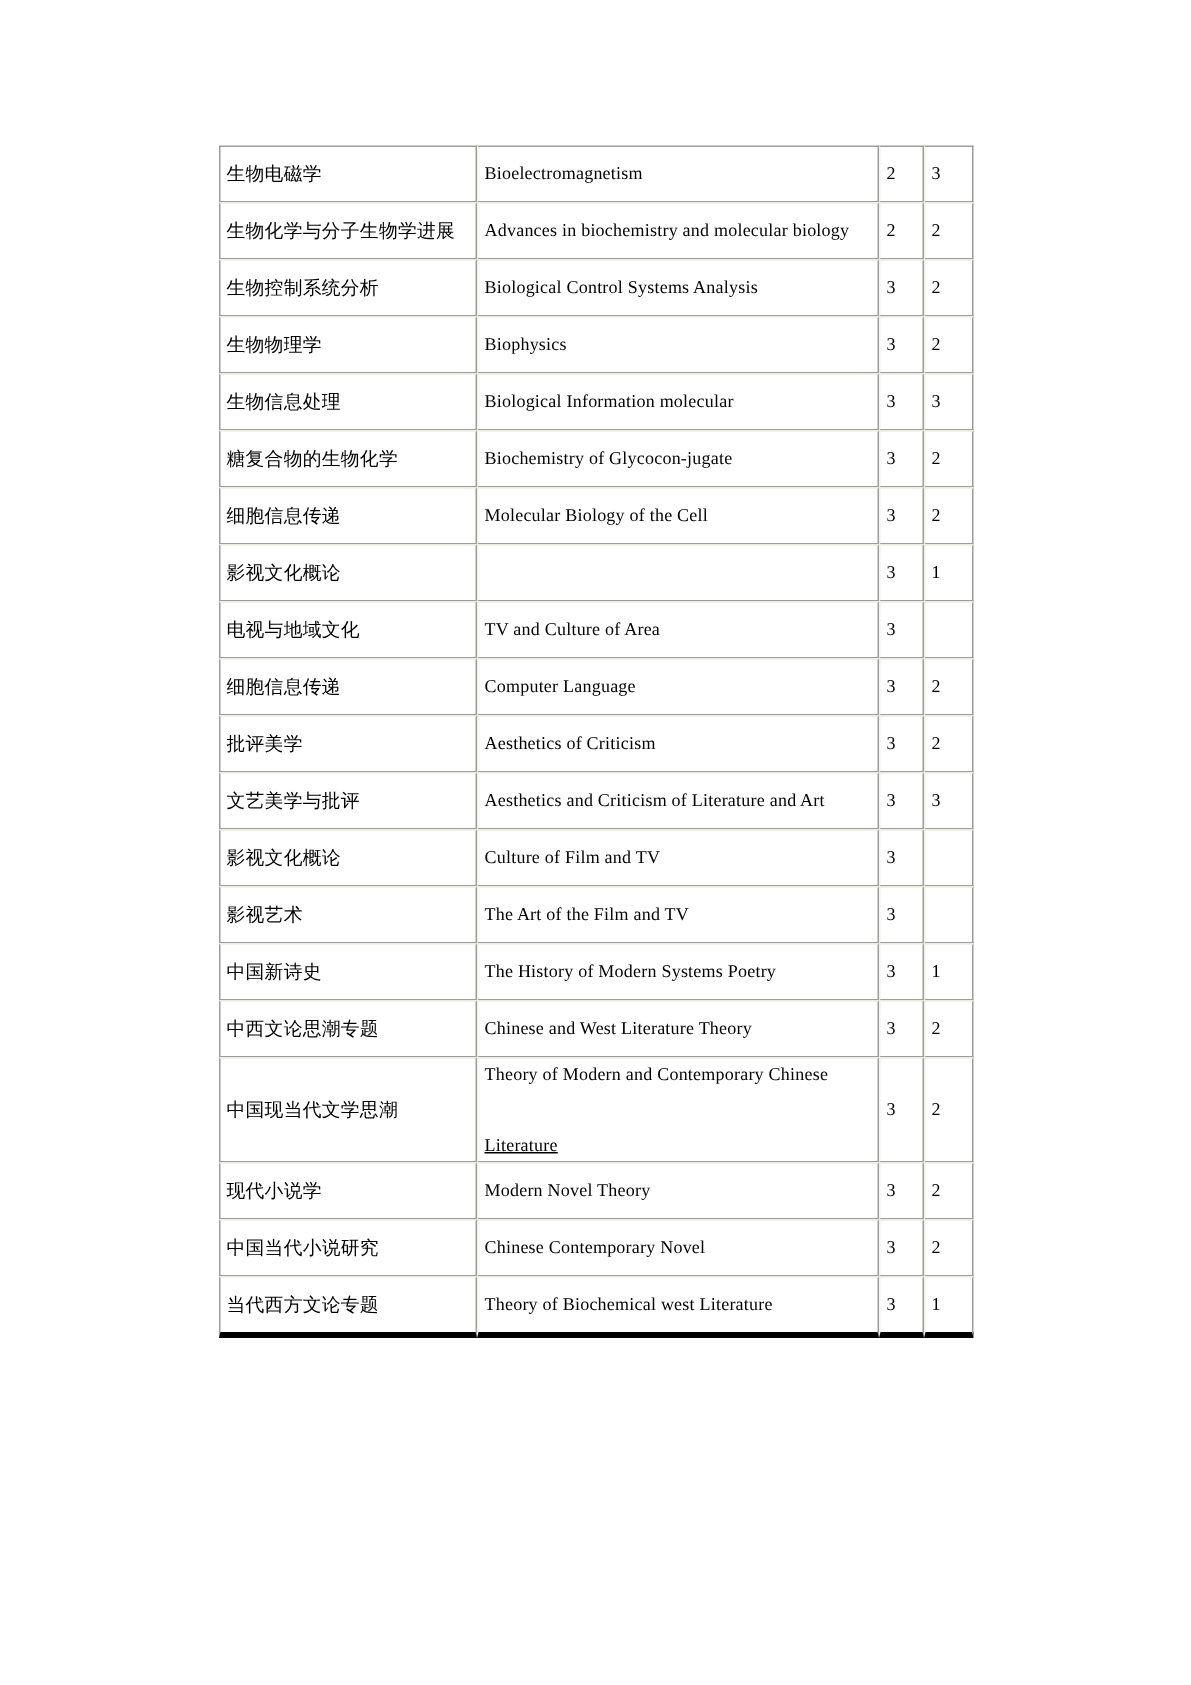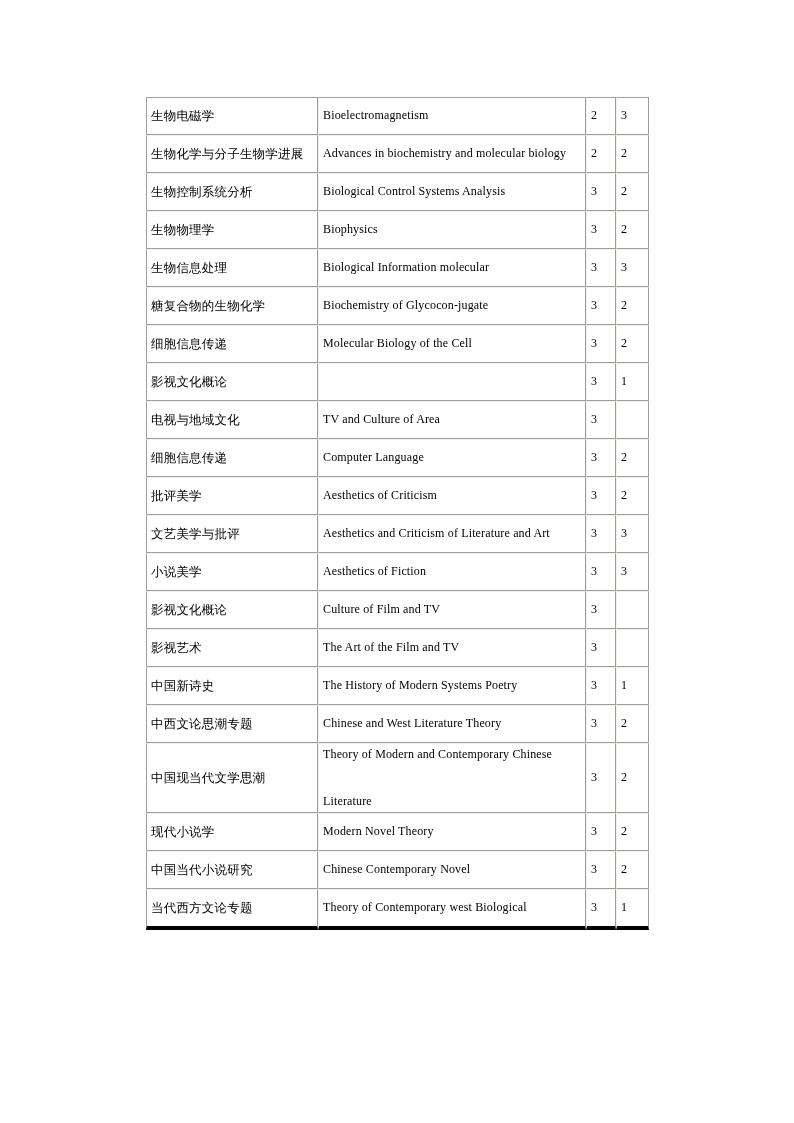--- a/index.html
+++ b/index.html
@@ -89,20 +89,21 @@
     color: #000000;
     text-align: left;
     padding-left: 7px;
   }
 
   td.en .en-line {
     display: block;
   }
   td.en .en-line + .en-line {
     margin-top: 29px;
+    text-decoration: underline;
   }
 
   tr.row-std td { height: 36px; }
   tr.row-tall td { height: 68px; }
 </style>
 </head>
 <body>
 
 <div id="page">
   <div id="course-table-wrap">
@@ -204,28 +205,20 @@
           </tr>
           <tr class="row-std">
             <td class="cn">文艺美学与批评</td>
             <td class="en">
               <span class="en-line">Aesthetics and Criticism of Literature  and Art</span>
             </td>
             <td class="num">3</td>
             <td class="num">3</td>
           </tr>
           <tr class="row-std">
-            <td class="cn">小说美学</td>
-            <td class="en">
-              <span class="en-line">Aesthetics of Fiction</span>
-            </td>
-            <td class="num">3</td>
-            <td class="num">3</td>
-          </tr>
-          <tr class="row-std">
             <td class="cn">影视文化概论</td>
             <td class="en">
               <span class="en-line">Culture of Film and TV</span>
             </td>
             <td class="num">3</td>
             <td class="num"></td>
           </tr>
           <tr class="row-std">
             <td class="cn">影视艺术</td>
             <td class="en">
@@ -271,21 +264,21 @@
             <td class="cn">中国当代小说研究</td>
             <td class="en">
               <span class="en-line">Chinese Contemporary Novel</span>
             </td>
             <td class="num">3</td>
             <td class="num">2</td>
           </tr>
           <tr class="row-std">
             <td class="cn">当代西方文论专题</td>
             <td class="en">
-              <span class="en-line">Theory of Contemporary west Biological</span>
+              <span class="en-line">Theory of Biochemical west Literature</span>
             </td>
             <td class="num">3</td>
             <td class="num">1</td>
           </tr>
         </tbody>
     </table>
   </div>
 </div>
 
 </body></html>

